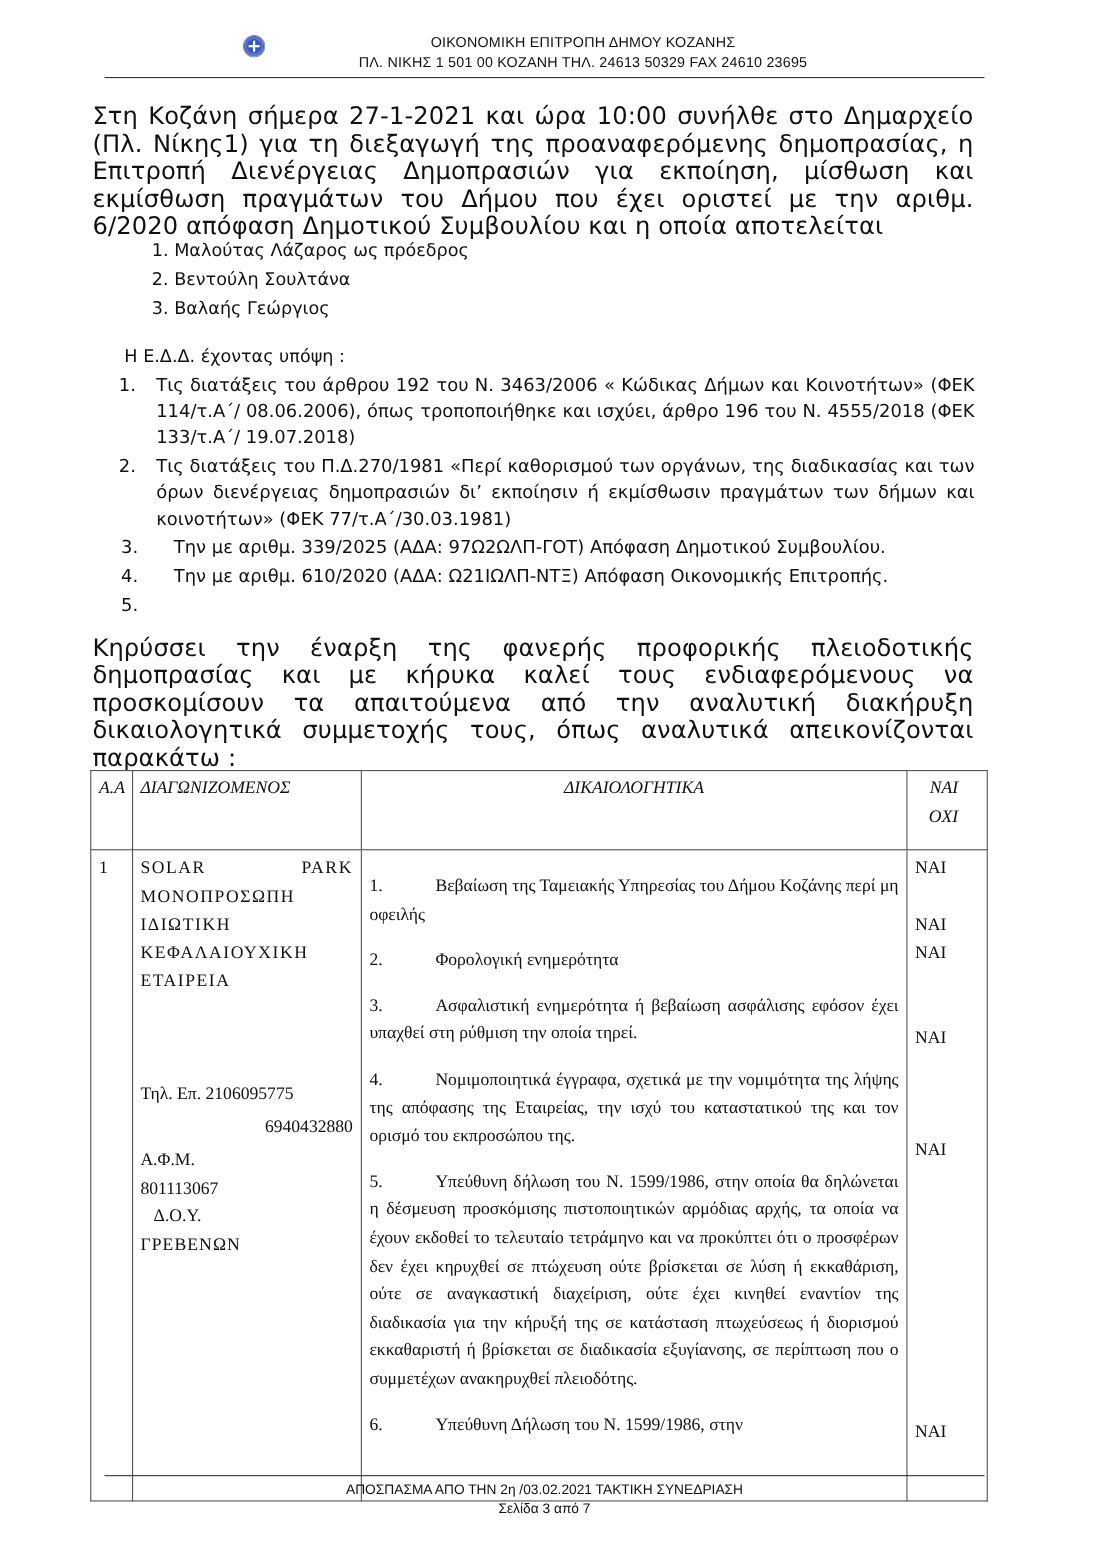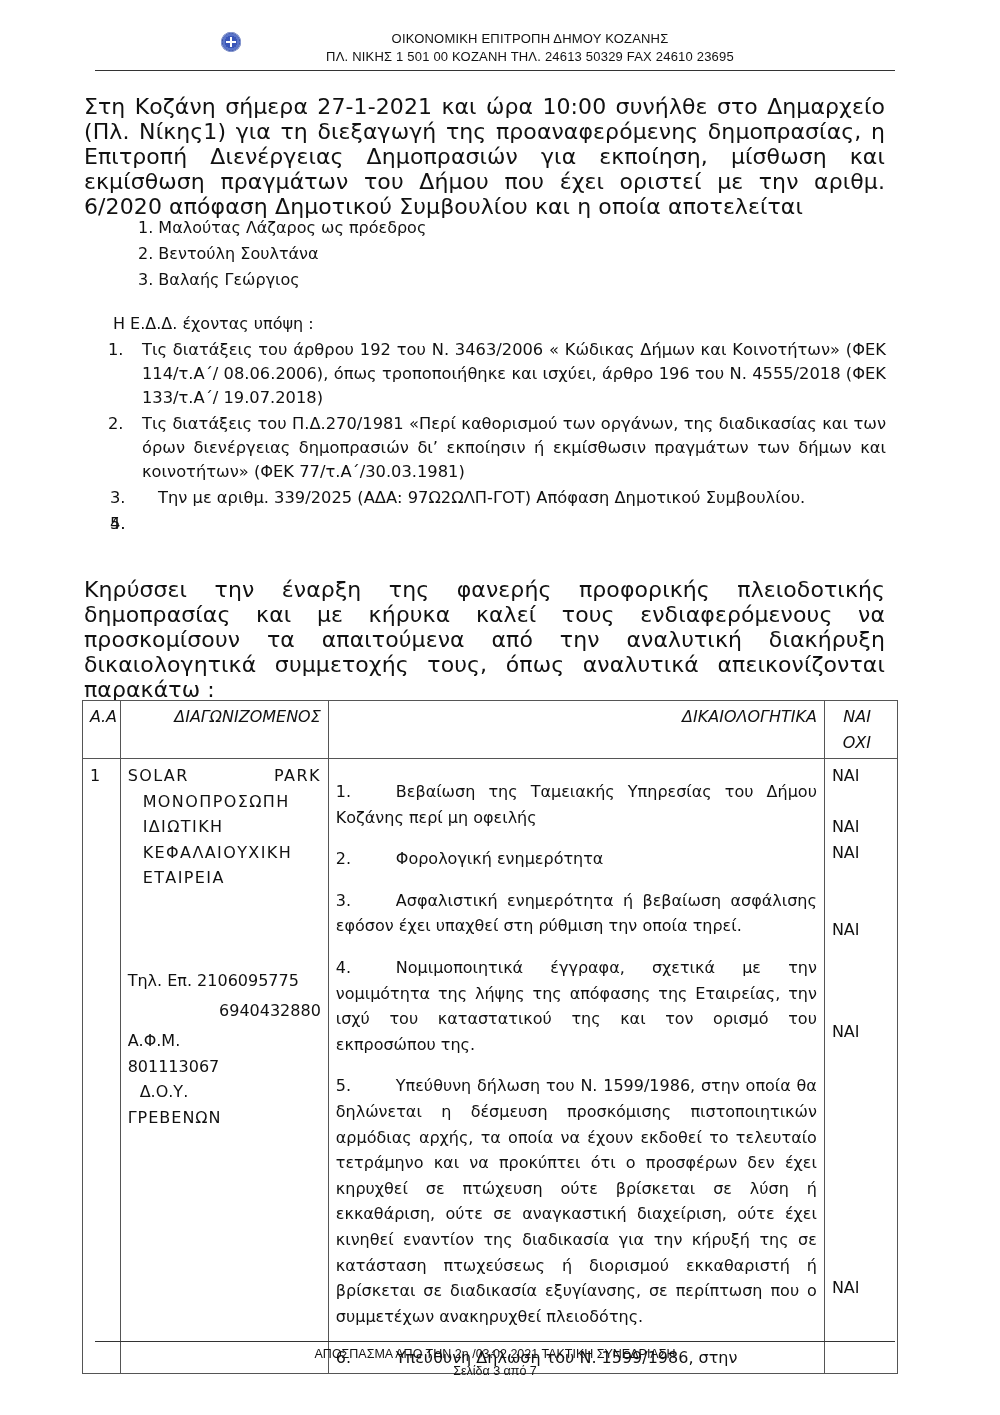--- a/index.html
+++ b/index.html
@@ -32,30 +32,30 @@
     .considerations { position: absolute; left: 108px; top: 338px; width: 778px; font-size: 16.3px; line-height: 24px; }
     .cons-item { position: relative; padding-left: 34px; text-align: justify; margin-bottom: 2px; }
     .cons-item .num { position: absolute; left: 0; top: 0; }
     .cons-item.short { padding-left: 50px; }
     .cons-item.short .num { left: 2px; }
     .declare { top: 577px; }
 
     
     .tbl { position: absolute; left: 82px; top: 700px; width: 816px; border-collapse: collapse;
            table-layout: fixed; font-size: 16px; }
-    .tbl td, .tbl th { border: 1.5px solid #555; vertical-align: top; padding: 2px 7px; }
-    .tbl th { font-weight: normal; font-style: italic; line-height: 26px; padding-top: 3px; height: 49px; text-align: right; }
+    .tbl td, .tbl th { border: 1.5px solid #555; vertical-align: top; padding: 16px 7px; font-family: Liberation Serif, serif; }
+    .tbl th { font-weight: normal; font-style: italic; line-height: 26px; padding-top: 3px; height: 49px; }
     .tbl .c1 { width: 34px; }
     .tbl .c2 { width: 188px; }
     .tbl .c3 { width: 448px; }
     .tbl .c4 { width: 66px; }
     .th-center { text-align: center; }
     .th-nai { text-align: right; padding-right: 26px !important; }
     .tbl td { line-height: 25.6px; padding-top: 4px; height: 571px; }
-    .bidder-name { text-align: justify; text-align-last: left; letter-spacing: 1.4px; margin-left: 15px; }
+    .bidder-name { text-align: justify; text-align-last: left; letter-spacing: 1.4px; }
     .bidder-line { display: block; }
     .solar-line { display: flex; justify-content: space-between; letter-spacing: 1.4px; }
     .phone1 { margin-top: 77px; }
     .phone2 { text-align: right; margin-top: 4px; }
     .afm { margin-top: 5px; }
     .doy { padding-left: 12px; }
     .doc-item { text-align: justify; margin-top: 16px; }
     .doc-item .n { display: inline-block; width: 60px; }
     .nai-cell div { height: 25.6px; }
     .nai-gap1 { height: 25.6px; }
@@ -99,41 +99,42 @@
     <div class="cons-item">
       <span class="num">2.</span>
       <span>Τις διατάξεις του Π.Δ.270/1981 «Περί καθορισμού των οργάνων, της διαδικασίας και των όρων διενέργειας δημοπρασιών δι’ εκποίησιν ή εκμίσθωσιν πραγμάτων των δήμων και κοινοτήτων» (ΦΕΚ 77/τ.Α΄/30.03.1981)</span>
     </div>
     <div class="cons-item short">
       <span class="num">3.</span>
       <span>Την με αριθμ. 339/2025 (ΑΔΑ: 97Ω2ΩΛΠ-ΓΟΤ) Απόφαση Δημοτικού Συμβουλίου.</span>
     </div>
     <div class="cons-item short">
       <span class="num">4.</span>
+      <span>Την με αριθμ. 610/2020 (ΑΔΑ: Ω21ΙΩΛΠ-ΝΤΞ) Απόφαση Οικονομικής Επιτροπής.</span>
     </div>
     <div class="cons-item short">
       <span class="num">5.</span>
     </div>
   </div>
 
   <div class="para declare">
     <p>Κηρύσσει την έναρξη της φανερής προφορικής πλειοδοτικής δημοπρασίας και με κήρυκα καλεί τους ενδιαφερόμενους να προσκομίσουν τα απαιτούμενα από την αναλυτική διακήρυξη δικαιολογητικά συμμετοχής τους, όπως αναλυτικά απεικονίζονται παρακάτω :</p>
   </div>
 
   <table class="tbl">
     <colgroup>
       <col class="c1">
         <col class="c2">
         <col class="c3">
         <col class="c4">
     </colgroup>
     <thead>
       <tr>
         <th style="text-align:left">Α.Α</th>
-        <th style="text-align:right">ΔΙΑΓΩΝΙΖΟΜΕΝΟΣ</th>
+        <th style="text-align:left">ΔΙΑΓΩΝΙΖΟΜΕΝΟΣ</th>
         <th class="th-center">ΔΙΚΑΙΟΛΟΓΗΤΙΚΑ</th>
         <th class="th-nai">
           <div>ΝΑΙ</div>
           <div>ΟΧΙ</div>
         </th>
       </tr>
     </thead>
     <tbody>
       <tr>
         <td>1</td>

